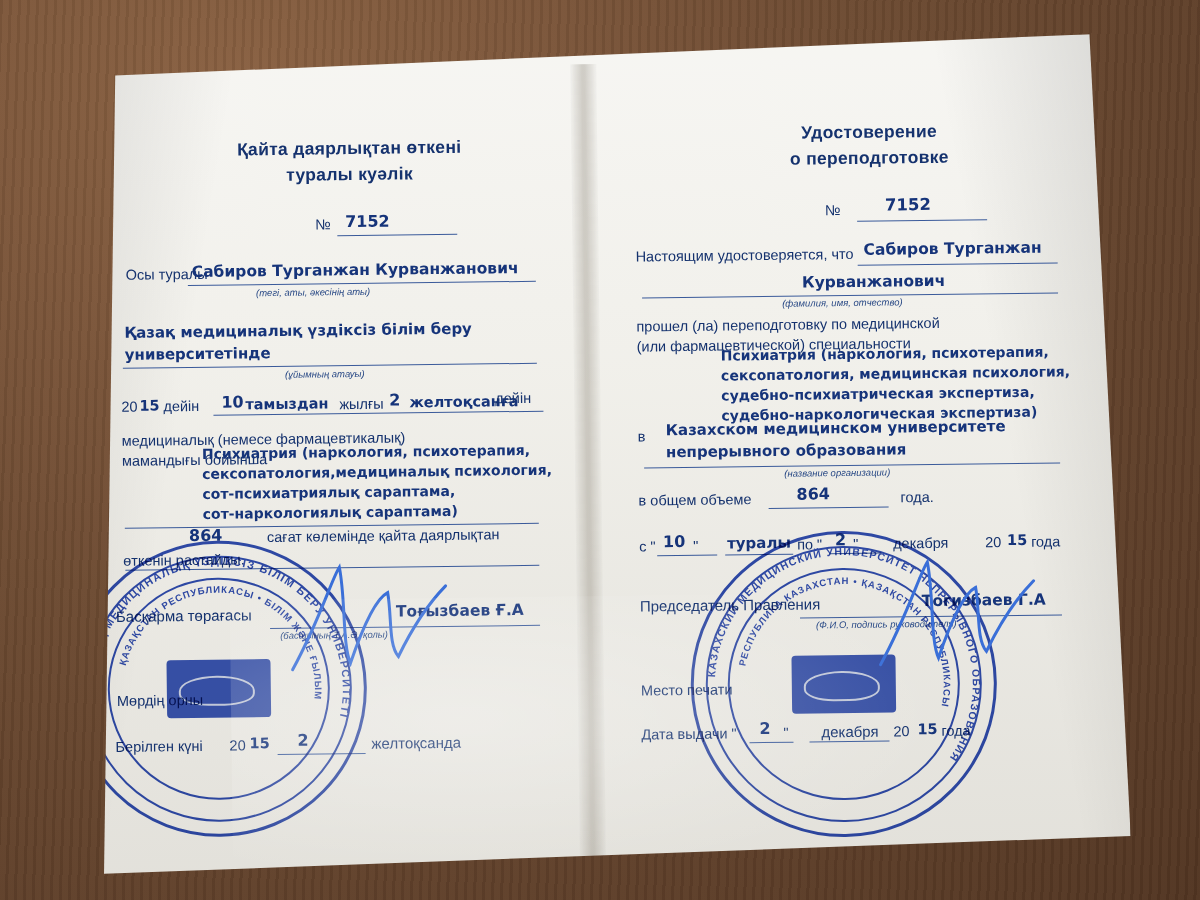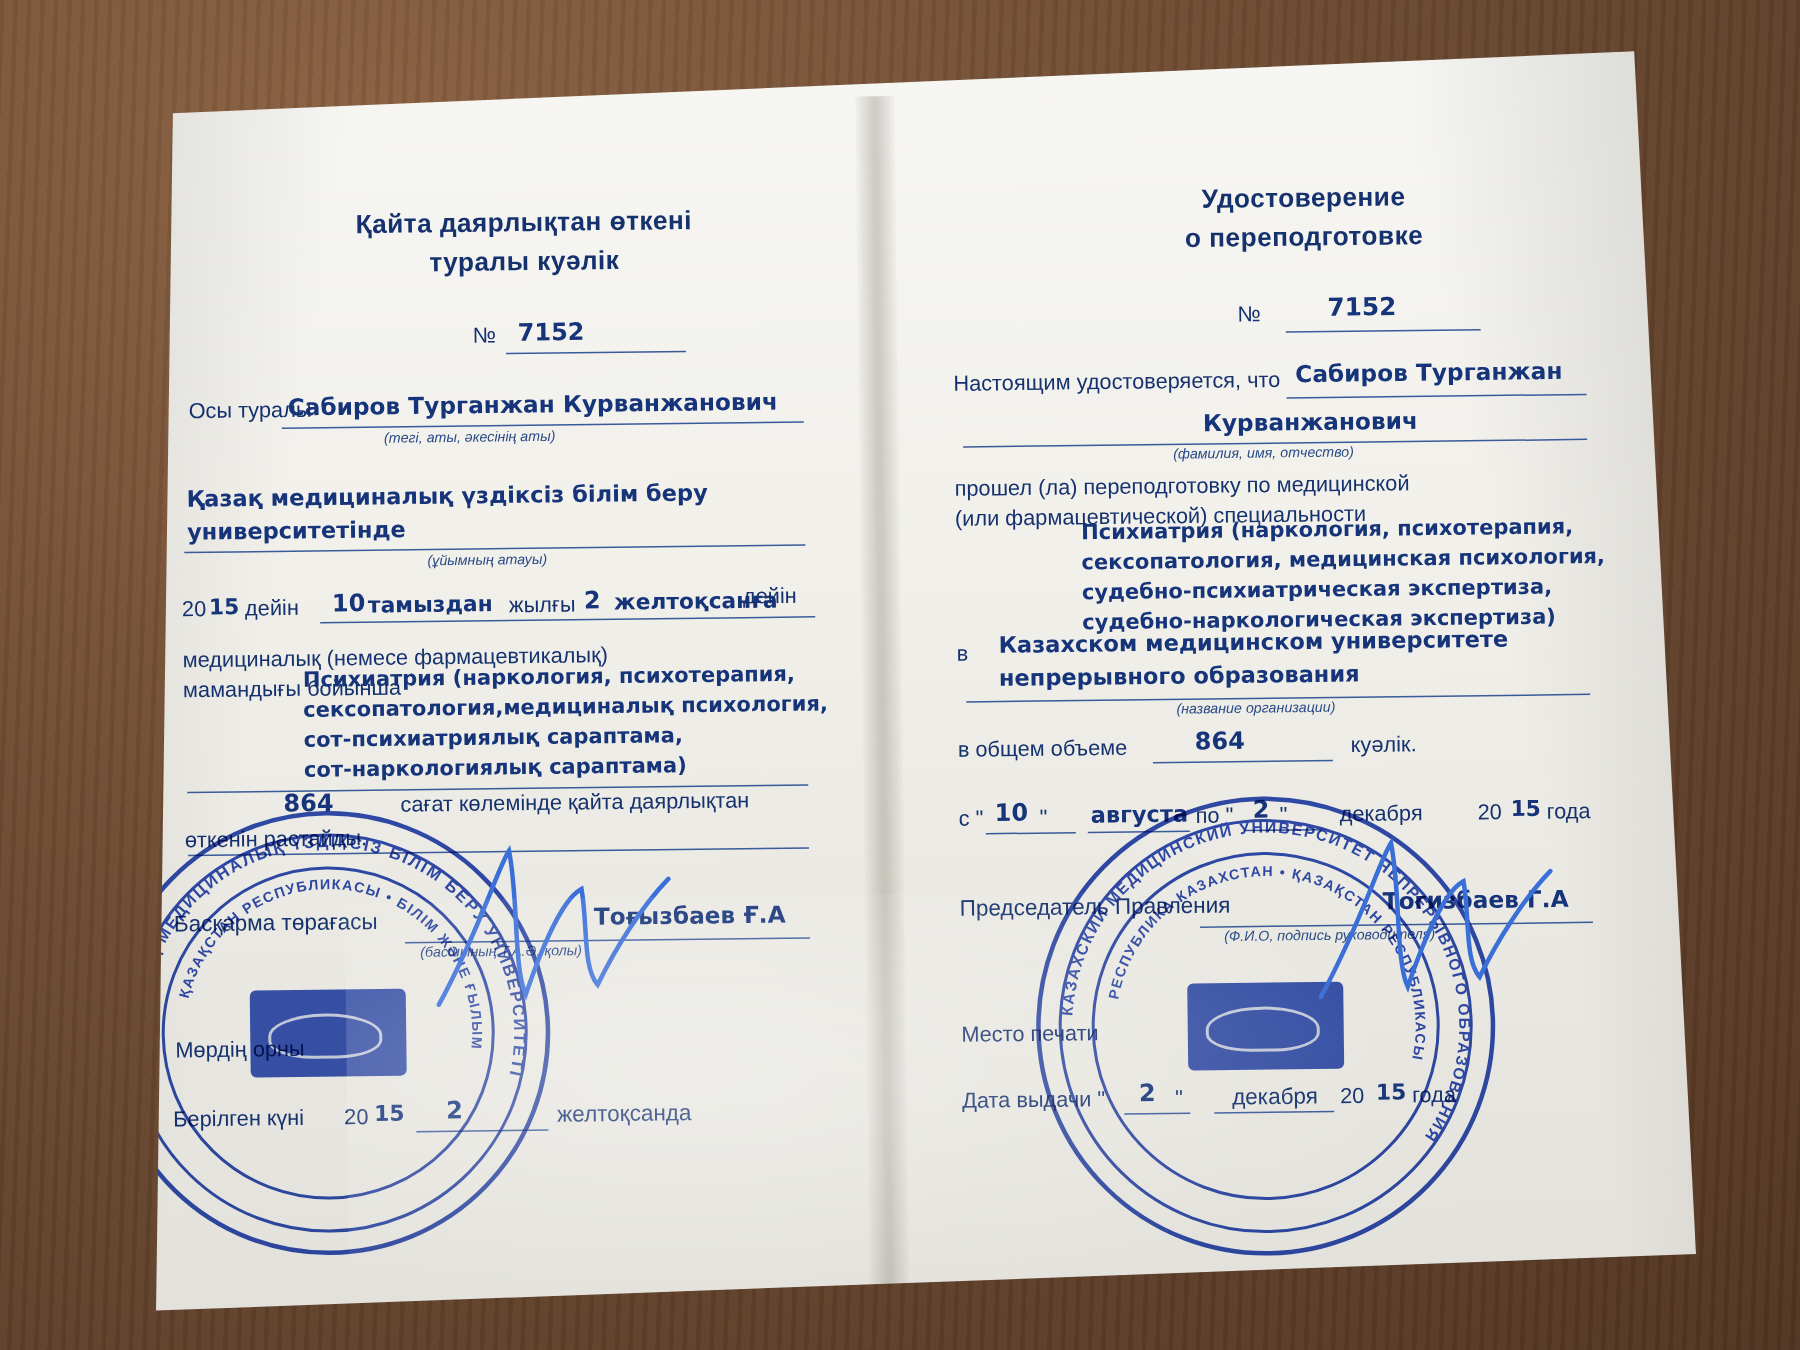--- a/index.html
+++ b/index.html
@@ -175,26 +175,26 @@
 
       <div class="row" style="left:0px;top:392px;">в</div>
       <div class="row hand" style="left:28px;top:386px;font-size:15px;">Казахском медицинском университете</div>
       <div class="row hand" style="left:28px;top:408px;font-size:15px;">непрерывного образования</div>
       <div class="line" style="left:6px;top:432px;width:416px;"></div>
       <div class="small-it" style="position:absolute;left:146px;top:434px;">(название организации)</div>
 
       <div class="row" style="left:0px;top:456px;">в общем объеме</div>
       <div class="row hand" style="left:158px;top:452px;font-size:16px;">864</div>
       <div class="line" style="left:130px;top:474px;width:120px;"></div>
-      <div class="row" style="left:262px;top:456px;">куәлік.</div>
+      <div class="row" style="left:262px;top:456px;">года.</div>
 
       <div class="row" style="left:0px;top:502px;">с "</div>
       <div class="row hand" style="left:24px;top:498px;font-size:16px;">10</div>
       <div class="row" style="left:54px;top:502px;">"</div>
-      <div class="row hand" style="left:88px;top:500px;font-size:15px;">августа</div>
+      <div class="row hand" style="left:88px;top:500px;font-size:15px;">туралы</div>
       <div class="row" style="left:158px;top:502px;">по "</div>
       <div class="row hand" style="left:196px;top:498px;font-size:16px;">2</div>
       <div class="row" style="left:214px;top:502px;">"</div>
       <div class="row" style="left:254px;top:502px;">декабря</div>
       <div class="row" style="left:346px;top:502px;">20</div>
       <div class="row hand" style="left:368px;top:500px;">15</div>
       <div class="row" style="left:392px;top:502px;">года</div>
       <div class="line" style="left:18px;top:520px;width:60px;"></div>
       <div class="line" style="left:86px;top:520px;width:68px;"></div>
       <div class="line" style="left:190px;top:520px;width:52px;"></div>

